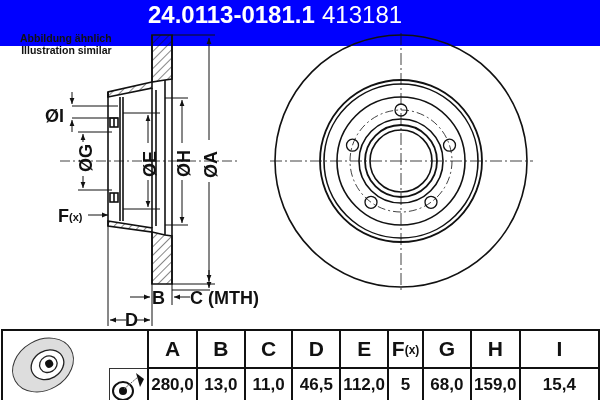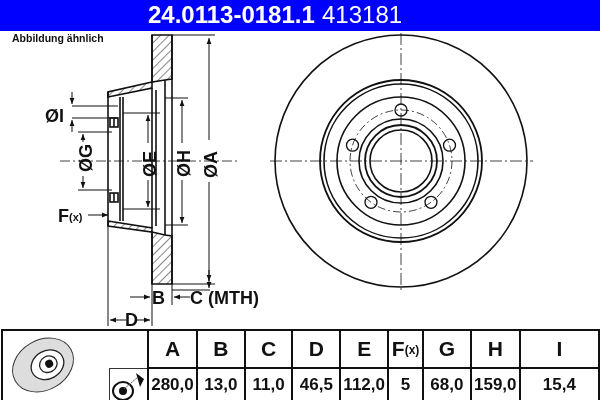--- a/index.html
+++ b/index.html
@@ -1,39 +1,40 @@
 <!DOCTYPE html>
 <html><head>
 <meta charset="utf-8">
 <style>
   html, body { margin:0; padding:0; }
   body { width:600px; height:400px; background:#ffffff; position:relative; overflow:hidden; font-family:"Liberation Sans", sans-serif; }
-  .header { position:absolute; left:0; top:0; width:600px; height:31px; background:#0000ff; color:#ffffff; }
+  .header { position:absolute; left:0; top:0; width:600px; height:46px; background:#0000ff; color:#ffffff; }
   .header .pn { position:absolute; left:148px; top:0; font-size:24px; font-weight:bold; line-height:29px; letter-spacing:0px; }
   .header .ref { position:absolute; left:322px; top:0; font-size:24px; font-weight:normal; line-height:29px; }
-  .note { position:absolute; left:12px; top:32px; font-size:10.5px; font-weight:bold; line-height:12px; color:#111;text-align:right; }
+  .note { position:absolute; left:20px; top:32px; font-size:10.5px; font-weight:bold; line-height:12px; color:#111;text-align:right; }
   svg.drawing { position:absolute; left:0; top:0; }
   .lbl { font-family:"Liberation Sans", sans-serif; font-weight:bold; fill:#111; }
   table.specs { position:absolute; left:1px; top:329px; border-collapse:collapse; table-layout:fixed; }
   table.specs td { border:2px solid #111; text-align:center; font-weight:bold; color:#111; padding:0; }
   table.specs tr.hdr td { height:35px; font-size:21px; }
   table.specs tr.val td { height:33px; font-size:17px; }
   td.imgcell { border:2px solid #111; position:relative; padding:0; }
   .fsub { font-size:12px; vertical-align:middle; }
 </style>
 </head>
 <body>
 
 <div class="header">
   <span class="pn">24.0113-0181.1</span>
   <span class="ref">413181</span>
 </div>
 
 <div class="note">
   <div>Abbildung ähnlich</div>
+  <div>Illustration similar</div>
 </div>
 
 <svg class="drawing" width="600" height="330" viewBox="0 0 600 330">
   <defs>
     <pattern id="hatch" patternUnits="userSpaceOnUse" width="6" height="6" patternTransform="rotate(45)">
       <line x1="0" y1="0" x2="0" y2="6" stroke="#111" stroke-width="1"></line>
     </pattern>
     <marker id="arr" viewBox="0 0 10 10" refX="10" refY="5" markerWidth="6" markerHeight="6" orient="auto-start-reverse">
       <path d="M0,1 L10,5 L0,9 z" fill="#111"></path>
     </marker>

